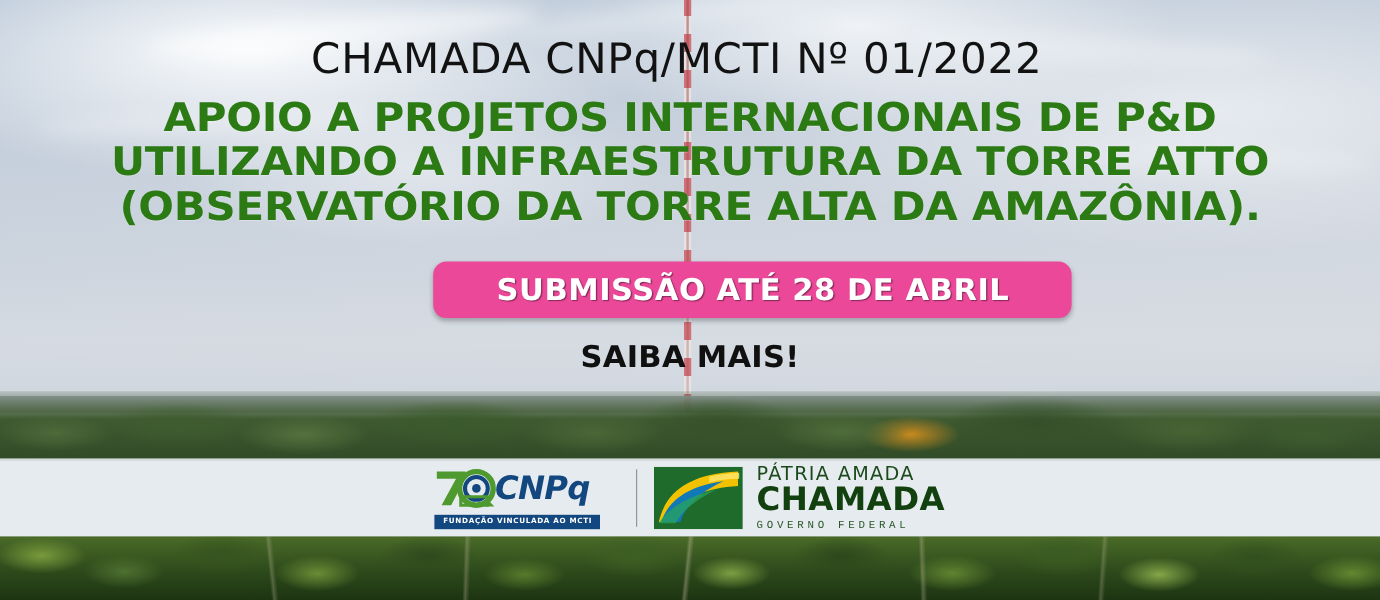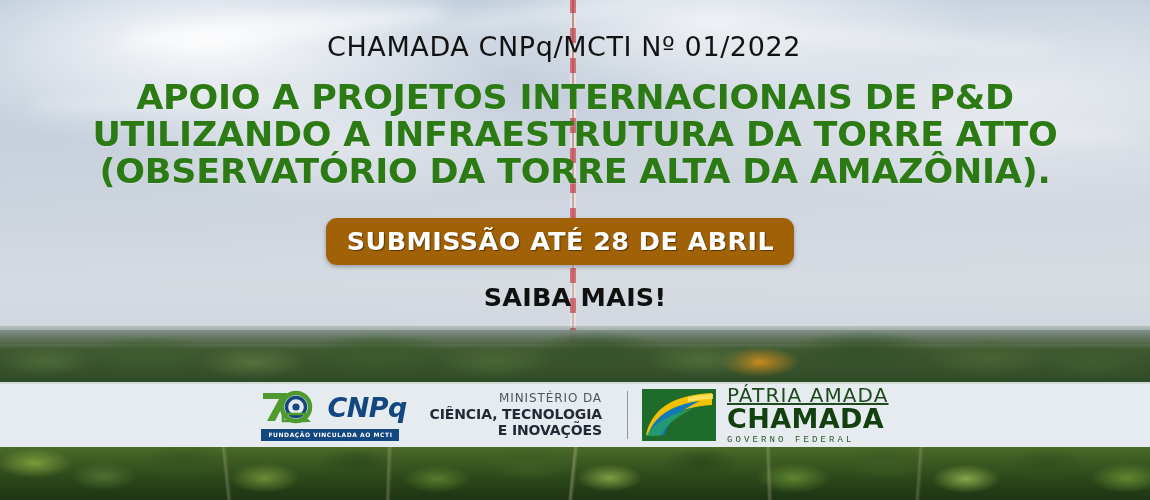--- a/index.html
+++ b/index.html
@@ -118,21 +118,21 @@
       linear-gradient(94deg, transparent 79.6%, rgba(208,196,170,.26) 79.8%, transparent 80.1%);
   }
 
   
   .headline-wrap {
     position: absolute; left: 0; top: 0; width: 1150px;
     text-align: center;
   }
   .kicker {
     position: absolute; left: 0; top: 33px; width: 1128px;
-    font-size: 27px;
+    font-size: 35px;
     font-weight: 400;
     letter-spacing: .6px;
     color: #121212;
     line-height: 1;
     font-family: "DejaVu Sans", sans-serif;
   }
   .title-line {
     position: absolute; left: 0; width: 1150px;
     color: #2b7a13;
     font-weight: 700;
@@ -144,23 +144,23 @@
     text-shadow: 0 1px 0 rgba(255,255,255,.25);
     transform: scaleX(1.06);
   }
   .t1 { top: 81px; }
   .t2 { top: 118px; }
   .t3 { top: 155px; }
 
   
   .cta {
     position: absolute;
-    left: 326px; top: 218px;
-    width: 468px; height: 47px;
-    background: #a16207;
+    left: 361px; top: 218px;
+    width: 532px; height: 47px;
+    background: #ec4899;
     border-radius: 11px;
     box-shadow: 0 2px 4px rgba(0,0,0,.28);
     display: flex;
     align-items: center;
     justify-content: center;
     cursor: pointer;
   }
   .cta-label {
     color: #ffffff;
     font-family: "DejaVu Sans", sans-serif;
@@ -198,21 +198,21 @@
     justify-content: center;
     gap: 0px;
   }
 
   
   .cnpq {
     position: relative;
     width: 138px; height: 52px;
     margin-right: 30px;
   }
-  .cnpq-top { position: relative; height: 36px; display: flex; align-items: center; gap: 16px; }
+  .cnpq-top { position: relative; height: 36px; display: flex; align-items: center; }
   .seventy {
     position: relative;
     width: 54px; height: 34px;
     flex: 0 0 54px;
   }
   .seventy svg { display: block; }
   .cnpq-word {
     font-family: "DejaVu Sans", sans-serif;
     font-style: italic;
     font-weight: 700;
@@ -277,25 +277,24 @@
     gap: 11px;
   }
   .brasil-flag {
     width: 74px; height: 52px;
     flex: 0 0 74px;
   }
   .brasil-flag svg { display: block; }
   .brasil-text { line-height: 1; }
   .br-l1 {
     font-family: "DejaVu Sans", sans-serif;
-    font-size: 20px;
+    font-size: 16px;
     font-weight: 400;
     letter-spacing: 1.1px;
     color: #1d4a1c;
-    text-decoration: underline;
   }
   .br-l2 {
     font-family: "DejaVu Sans", sans-serif;
     font-size: 27px;
     font-weight: 700;
     letter-spacing: .4px;
     color: #13400f;
     line-height: 1.05;
   }
   .br-l3 {
@@ -354,25 +353,20 @@
             <path d="M22 24 H44 V31 H22 Z" fill="none" stroke="#4f9a2f" stroke-width="2.6"></path>
           </svg>
         </div>
         <span class="cnpq-word">CNPq</span>
       </div>
       <div class="cnpq-bar">
         <span>FUNDAÇÃO VINCULADA AO MCTI</span>
       </div>
     </div>
 
-    <div class="ministry">
-      <div class="min-l1">MINISTÉRIO DA</div>
-      <div class="min-l2">CIÊNCIA, TECNOLOGIA</div>
-      <div class="min-l3">E INOVAÇÕES</div>
-    </div>
 
     <div class="divider"></div>
 
     <div class="brasil">
       <div class="brasil-flag">
         <svg width="74" height="52" viewBox="0 0 74 52" aria-hidden="true">
           <rect x="0" y="0" width="74" height="52" fill="#1f6b2b"></rect>
           <path d="M4 46 C10 20 30 6 70 4 L70 16 C36 18 20 30 15 46 Z" fill="#f2c200"></path>
           <path d="M6 46 C12 28 28 16 58 12 C40 20 26 32 22 46 Z" fill="#1279b8"></path>
           <path d="M4 47 C12 34 30 24 52 19 C34 28 22 38 18 47 Z" fill="#2aa45c" opacity=".75"></path>

